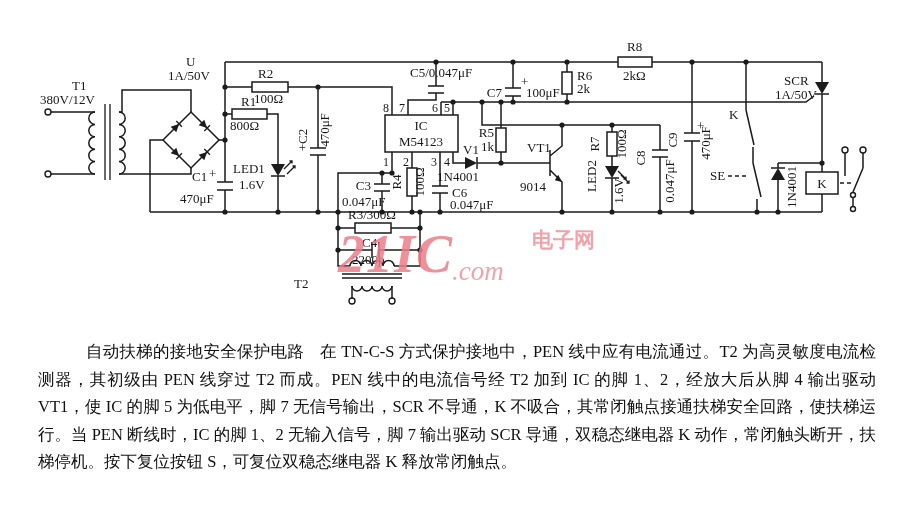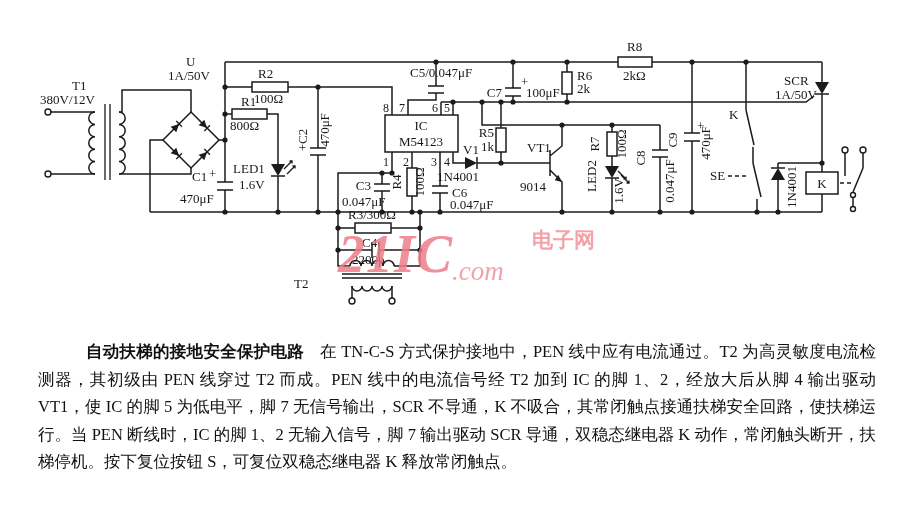--- a/index.html
+++ b/index.html
@@ -19,21 +19,21 @@
   .term{stroke:#1b1b1b;stroke-width:1.4;fill:#ffffff;}
   .dash{stroke:#1b1b1b;stroke-width:1.3;fill:none;stroke-dasharray:4 3;}
   .wm-big{font-size:54px;font-weight:bold;font-style:italic;fill:rgba(236,125,136,0.85);letter-spacing:1px;}
   .wm-site{font-size:21px;font-weight:bold;fill:rgba(242,152,160,0.9);}
   .wm-com{font-size:27px;font-style:italic;fill:rgba(242,152,160,0.9);}
   #desc{
     position:absolute;left:38px;top:338px;width:838px;
     font-size:16.5px;line-height:27.6px;color:#111;
     text-align:justify;text-indent:48px;
   }
-  #desc .t{font-weight:bold;margin-right:16px;}
+  #desc .t{font-weight:normal;margin-right:16px;}
 </style>
 </head>
 <body>
 
 <svg id="schematic" width="912" height="330" viewBox="0 0 912 330">
 
   <g>
 
     <path class="wire" d="M225,62 H618 M652,62 H822"></path>
 

